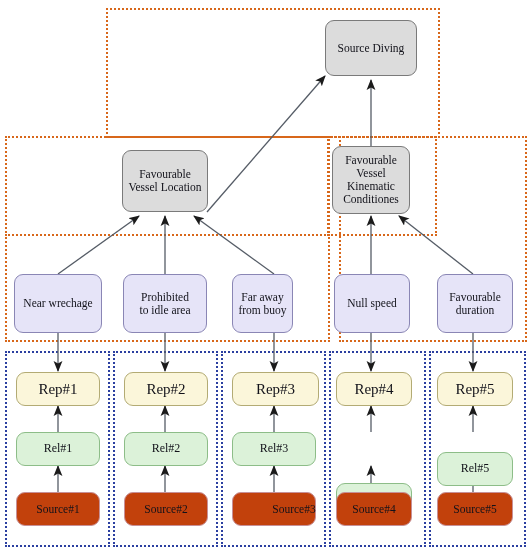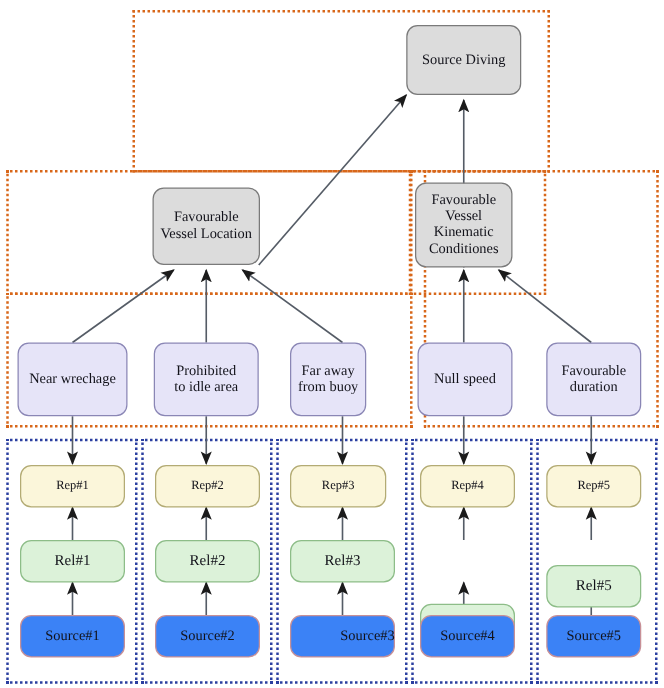--- a/index.html
+++ b/index.html
@@ -11,23 +11,23 @@
   .zone.orange{border:2px dotted #d8671a;}
   .zone.blue{border:2px dotted #2b3fa0;}
 
   .node{position:absolute;box-sizing:border-box;display:flex;align-items:center;
         justify-content:center;text-align:center;border:1px solid #6b6b6b;
         border-radius:9px;line-height:1.12;color:#12121a;}
   .node span{display:block;white-space:pre-line;}
 
   .n-gray{background:#dcdcdc;border-color:#7a7a7a;font-size:11.5px;}
   .n-lav{background:#e6e4f8;border-color:#8a86b5;font-size:11.5px;}
-  .n-rep{background:#fbf6da;border-color:#b3ab74;font-size:10px;}
+  .n-rep{background:#fbf6da;border-color:#b3ab74;font-size:15px;}
   .n-rel{background:#dcf2d9;border-color:#8dbd88;font-size:12px;}
-  .n-src{background:#3b82f6;border-color:#c79097;font-size:11.5px;}
+  .n-src{background:#c2410c;border-color:#c79097;font-size:11.5px;}
 </style>
 </head>
 <body>
 
 <div id="canvas">
 
   <div class="zone orange" style="left:106px;top:8px;width:334px;height:130px;"></div>
   <div class="zone orange" style="left:5px;top:136px;width:325px;height:100px;"></div>
   <div class="zone orange" style="left:327px;top:136px;width:110px;height:100px;"></div>
   <div class="zone orange" style="left:5px;top:234px;width:325px;height:108px;"></div>
@@ -115,21 +115,21 @@
     <span>Favourable
 duration</span>
   </div>
 
   <div class="node n-rep" style="left:16px;top:372px;width:84px;height:34px;">
     <span>Rep#1</span>
     </div>
   <div class="node n-rep" style="left:124px;top:372px;width:84px;height:34px;">
     <span>Rep#2</span>
     </div>
-  <div class="node n-rep" style="left:232px;top:372px;width:77px;height:34px;">
+  <div class="node n-rep" style="left:232px;top:372px;width:87px;height:34px;">
     <span>Rep#3</span>
     </div>
   <div class="node n-rep" style="left:336px;top:372px;width:76px;height:34px;">
     <span>Rep#4</span>
     </div>
   <div class="node n-rep" style="left:437px;top:372px;width:76px;height:34px;">
     <span>Rep#5</span>
     </div>
 
   <div class="node n-rel" style="left:16px;top:432px;width:84px;height:34px;">

